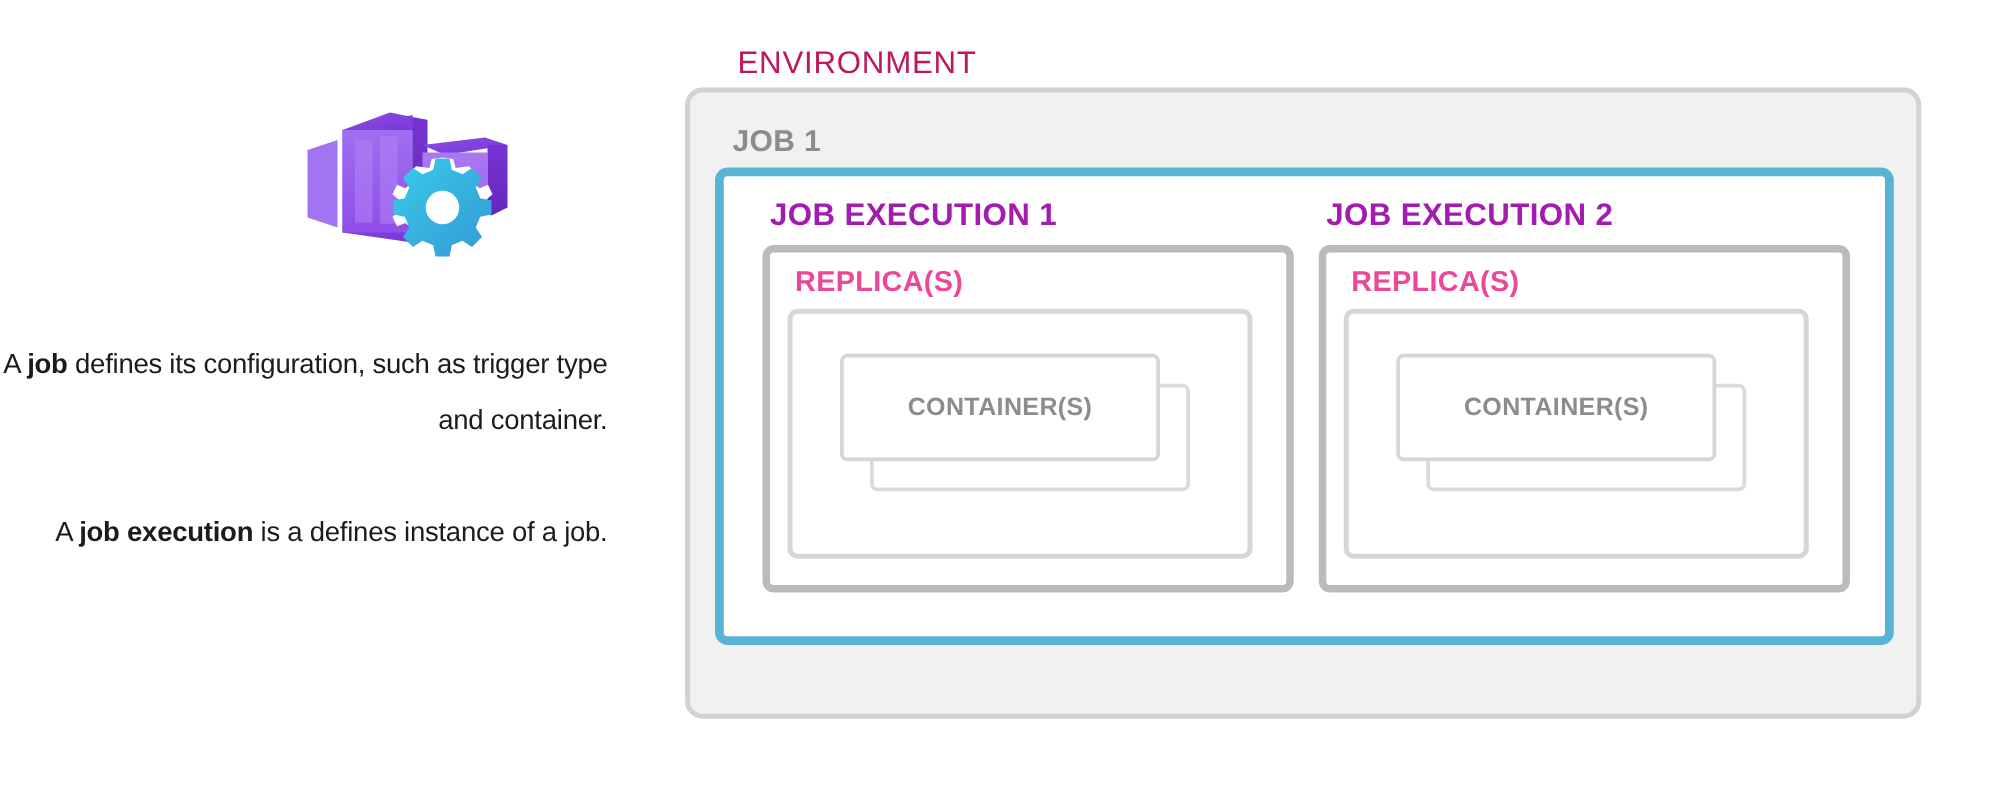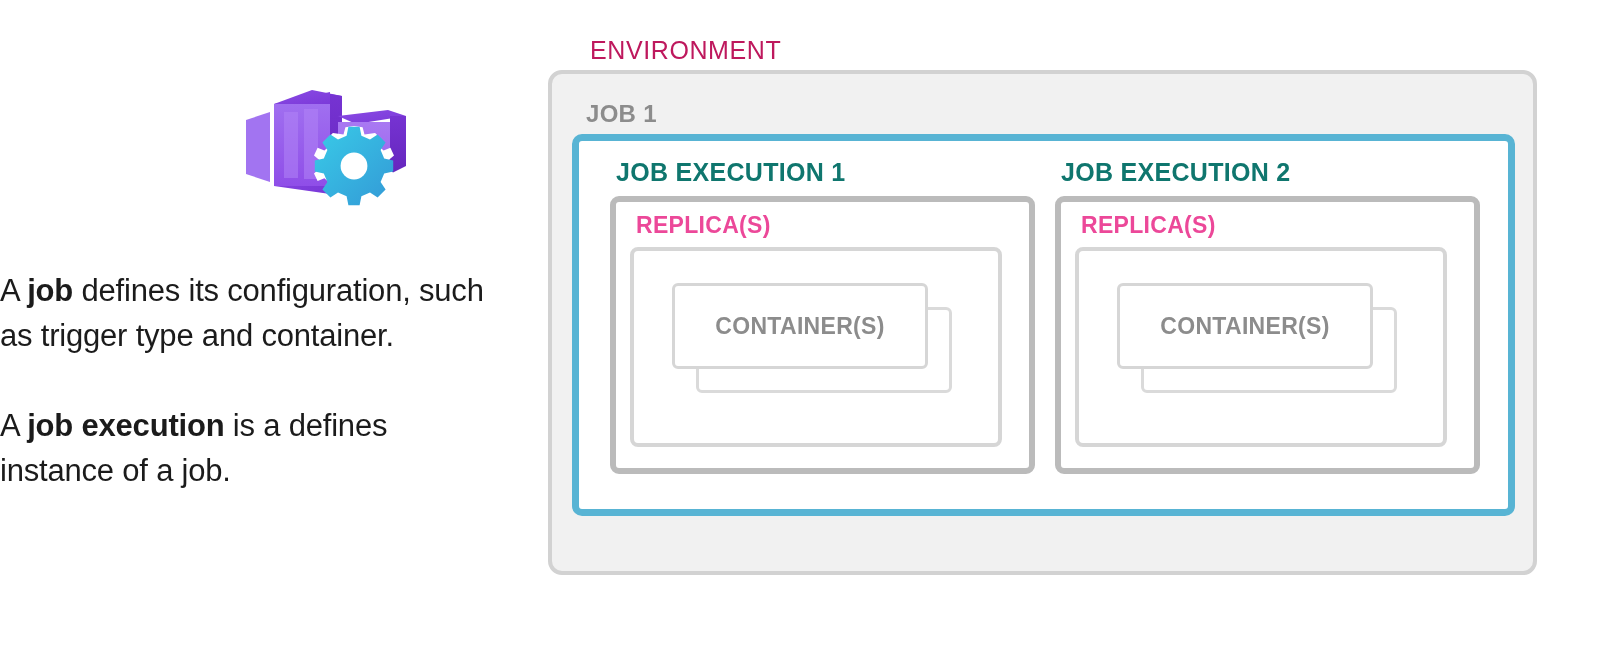--- a/index.html
+++ b/index.html
@@ -32,22 +32,23 @@
     top: 82px;
     width: 180px;
     height: 130px;
   }
 
   #description-block {
     position: absolute;
     left: 0;
     top: 268px;
     width: 486px;
+    text-align: right;
     color: #1b1b1b;
-    font-size: 31px;
+    font-size: 22px;
     line-height: 45px;
     font-weight: 400;
     letter-spacing: -0.2px;
   }
   #description-block .para { margin: 0; }
   #description-block .para + .para { margin-top: 45px; }
   #description-block b { font-weight: 700; }
 
   
   #diagram {
@@ -113,21 +114,21 @@
   }
   #execution-1 { left: 610px; }
   #execution-2 { left: 1055px; padding-left: 36px; }
 
   .execution-label {
     position: absolute;
     left: 6px;
     top: 0px;
     font-size: 25px;
     font-weight: 700;
-    color: #0f766e;
+    color: #a21caf;
     letter-spacing: 0.3px;
     white-space: nowrap;
   }
 
   .replica-outer {
     position: absolute;
     left: 0px;
     top: 38px;
     width: 425px;
     height: 278px;
@@ -189,21 +190,21 @@
     box-sizing: border-box;
     background: #ffffff;
     border: 3px solid #d6d6d6;
     border-radius: 6px;
     display: flex;
     align-items: center;
     justify-content: center;
   }
 
   .container-label {
-    font-size: 23px;
+    font-size: 20px;
     font-weight: 700;
     color: #8c8c8c;
     letter-spacing: 0.3px;
     white-space: nowrap;
   }
 </style>
 </head>
 <body>
 
 <div id="left-column">

